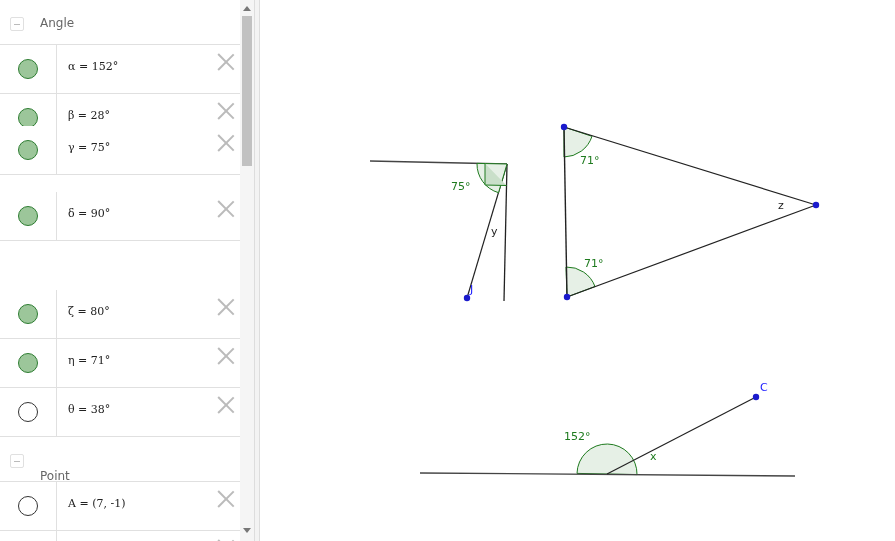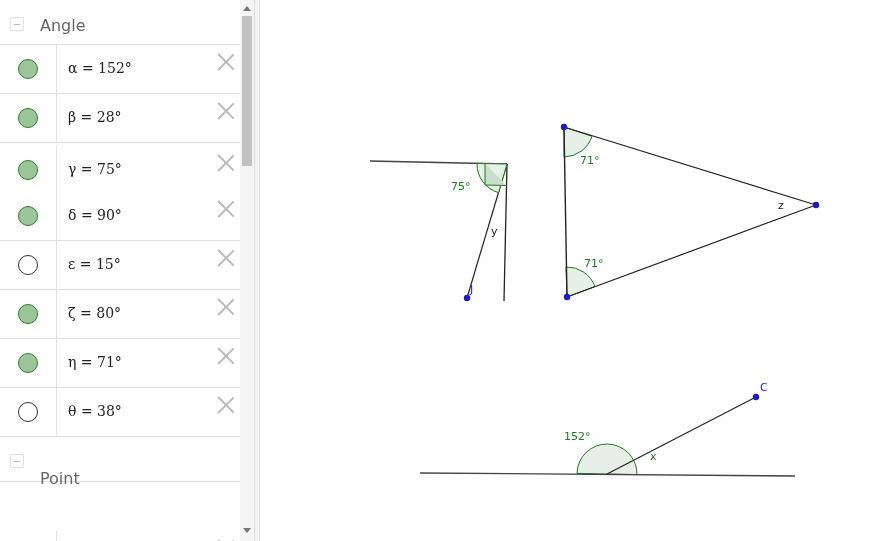--- a/index.html
+++ b/index.html
@@ -1,27 +1,27 @@
 <!DOCTYPE html>
 <html><head>
 <meta charset="utf-8">
 <style>
   html, body { margin:0; padding:0; }
   body { width:895px; height:541px; position:relative; overflow:hidden; background:#fff; font-family:"DejaVu Sans", sans-serif; }
   #algebra { position:absolute; left:0; top:0; width:240px; height:541px; background:#fff; overflow:hidden; }
   .group-header { position:absolute; left:0; width:240px; height:44px; border-bottom:1px solid #e0e0e0; background:#fff; }
   .group-toggle { position:absolute; left:10px; width:14px; height:14px; border:1px solid #e0e0e0; border-radius:2px; box-sizing:border-box; }
   .group-toggle::after { content:""; position:absolute; left:3px; top:6px; width:6px; height:1px; background:#bbb; }
-  .group-label { position:absolute; left:40px; font-size:16px; color:#666; }
+  .group-label { position:absolute; left:40px; font-size:12px; color:#666; }
   .row { position:absolute; left:0; width:240px; height:48px; border-bottom:1px solid #e0e0e0; background:#fff; }
   .row .vis-cell { position:absolute; left:0; top:0; width:56px; height:48px; border-right:1px solid #e0e0e0; }
   .vis { position:absolute; left:18px; top:14px; width:20px; height:20px; border-radius:50%; box-sizing:border-box; }
   .vis.on { background:#9cc69a; border:1px solid #2e7d32; }
   .vis.off { background:#fff; border:1px solid #333; }
-  .row .expr { position:absolute; left:68px; top:15px; font-size:14px; color:#222; font-family:"DejaVu Serif", serif; }
+  .row .expr { position:absolute; left:68px; top:15px; font-size:11px; color:#222; font-family:"DejaVu Serif", serif; }
   .row .del { position:absolute; left:217px; top:8px; width:18px; height:18px; }
   .del::before, .del::after { content:""; position:absolute; left:8px; top:-2px; width:1.5px; height:22px; background:#bbb; }
   .del::before { transform:rotate(45deg); }
   .del::after { transform:rotate(-45deg); }
   #scrollbar { position:absolute; left:240px; top:0; width:14px; height:541px; background:#f5f5f5; }
   #scroll-thumb { position:absolute; left:2px; top:16px; width:10px; height:150px; background:#c1c1c1; }
   .scroll-arrow { position:absolute; left:3px; width:0; height:0; border-left:4px solid transparent; border-right:4px solid transparent; }
   #scroll-up { top:6px; border-bottom:5px solid #777; }
   #scroll-down { bottom:8px; border-top:5px solid #777; }
   #divider { position:absolute; left:254px; top:0; width:6px; height:541px; background:#f3f3f3; border-left:1px solid #ddd; border-right:1px solid #ddd; box-sizing:border-box; }
@@ -48,39 +48,32 @@
     <span class="expr">α = 152°</span>
     <div class="del"></div>
   </div>
   <div class="row" style="top:94px;text-decoration:underline;">
     <div class="vis-cell">
         <div class="vis on"></div>
       </div>
     <span class="expr">β = 28°</span>
     <div class="del"></div>
   </div>
-  <div class="row" style="top:146px;text-align:center;">
+  <div class="row" style="top:126px;text-align:center;">
     <div class="vis-cell">
         <div class="vis on"></div>
       </div>
     <span class="expr">γ = 75°</span>
     <div class="del"></div>
   </div>
   <div class="row" style="top:192px;">
     <div class="vis-cell">
         <div class="vis on"></div>
       </div>
     <span class="expr">δ = 90°</span>
-    <div class="del"></div>
-  </div>
-  <div class="row" style="top:241px;">
-    <div class="vis-cell">
-        <div class="vis off"></div>
-      </div>
-    <span class="expr">ε = 15°</span>
     <div class="del"></div>
   </div>
   <div class="row" style="top:290px;">
     <div class="vis-cell">
         <div class="vis on"></div>
       </div>
     <span class="expr">ζ = 80°</span>
     <div class="del"></div>
   </div>
   <div class="row" style="top:339px;">
@@ -94,20 +87,27 @@
     <div class="vis-cell">
         <div class="vis off"></div>
       </div>
     <span class="expr">θ = 38°</span>
     <div class="del"></div>
   </div>
 
   <div class="group-header" style="top:437px;">
     <div class="group-toggle" style="top:17px;"></div>
     <span class="group-label" style="top:32px;">Point</span>
+  </div>
+  <div class="row" style="top:482px;">
+    <div class="vis-cell">
+        <div class="vis off"></div>
+      </div>
+    <span class="expr">A = (7, -1)</span>
+    <div class="del"></div>
   </div>
   <div class="row" style="top:531px;">
     <div class="vis-cell"></div>
     <div class="del"></div>
   </div>
 </div>
 
 <div id="scrollbar">
   <div id="scroll-up" class="scroll-arrow"></div>
   <div id="scroll-thumb"></div>

